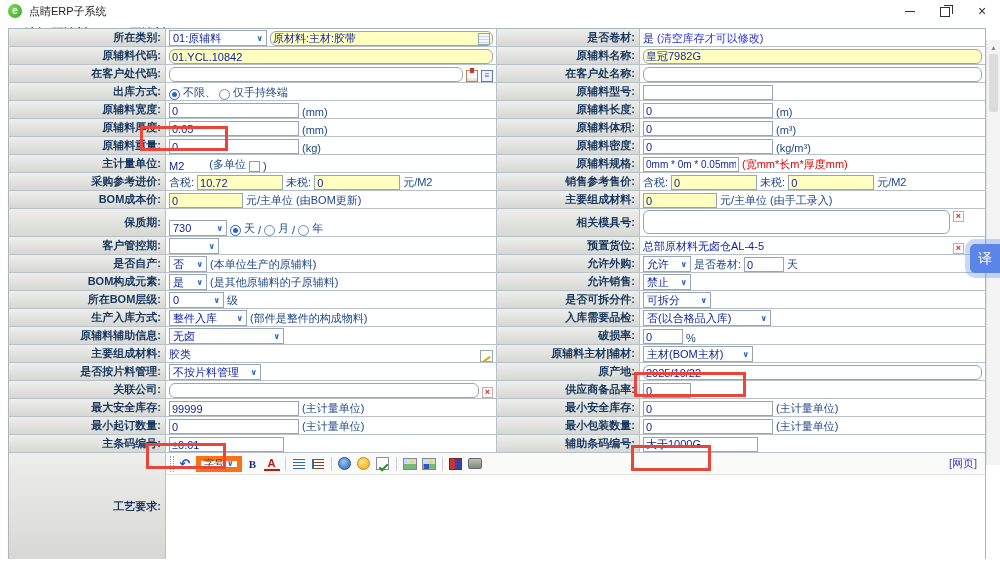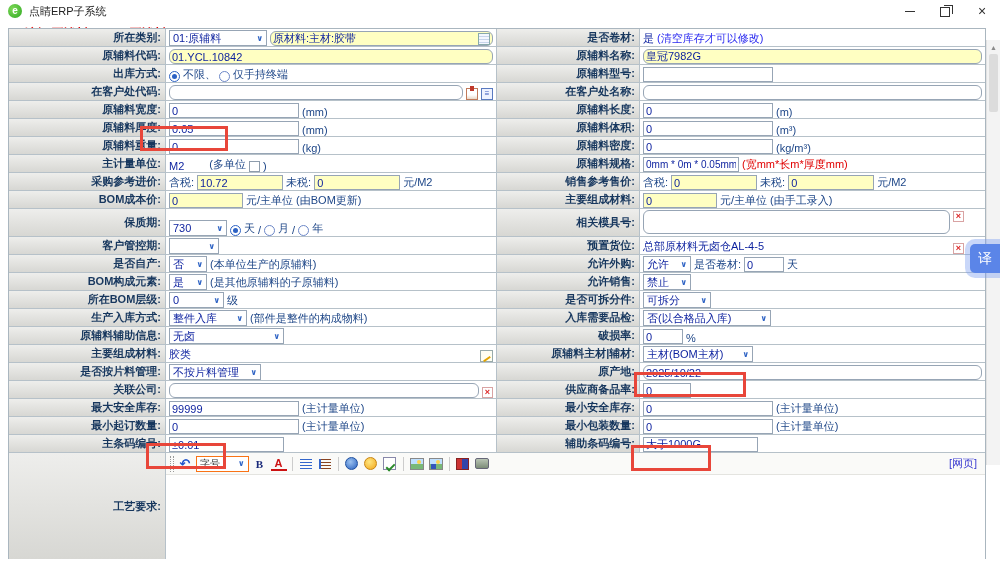--- a/index.html
+++ b/index.html
@@ -78,21 +78,21 @@
   .push { margin-left:auto; }
   .mr18 { margin-right:18px; }
 
   
   .editor { flex:1; display:flex; flex-direction:column; background:#fff; }
   .edt-toolbar { height:22px; display:flex; align-items:center; gap:3px; padding:0 4px; background:#fafaf8; border-bottom:1px solid #e4e4e0; }
   .tbi { width:16px; height:16px; display:inline-flex; align-items:center; justify-content:center; font-size:11px; flex:none; }
   .tb-sep { width:1px; height:14px; background:#ccc; margin:0 2px; flex:none; }
   .tb-drag { width:4px; height:16px; border-left:1px dotted #999; border-right:1px dotted #999; flex:none; }
   .tb-undo { color:#2255cc; font-weight:bold; font-size:13px; }
-  .tb-fontsel { height:16px; border:1px solid #f97316; background:#fff; display:inline-flex; align-items:center; gap:18px;
+  .tb-fontsel { height:16px; border:5px solid #f97316; background:#fff; display:inline-flex; align-items:center; gap:3px;
     font-size:10px; color:#333; padding:0 3px; flex:none; }
   .tb-fontsel .ar { color:#2d62c4; font-size:8px; font-weight:bold; }
   .tb-bold { color:#1a2a7a; font-weight:bold; font-family:"Liberation Serif",serif; }
   .tb-colorA { color:#cc1111; font-weight:bold; border-bottom:2px solid #cc1111; height:14px; }
   .tb-align { width:12px; height:10px; background:repeating-linear-gradient(#3366cc 0 1px,transparent 1px 3px); }
   .tb-list { width:12px; height:10px; background:repeating-linear-gradient(#884422 0 1px,transparent 1px 3px); border-left:2px solid #3366cc; }
   .tb-globe { width:13px; height:13px; border-radius:50%; background:radial-gradient(circle at 40% 35%,#9cc2f0,#2a62c0); border:1px solid #1d4fa0; }
   .tb-smile { width:13px; height:13px; border-radius:50%; background:radial-gradient(circle at 40% 35%,#ffe680,#f2a71b); border:1px solid #c88410; color:#7a4; font-size:8px; }
   .tb-note { width:13px; height:13px; border:1px solid #88a; background:#fff; position:relative; }
   .tb-note::after { content:""; position:absolute; left:2px; top:6px; width:7px; height:3px; border-left:2px solid #2a8a2a; border-bottom:2px solid #2a8a2a; transform:rotate(-45deg); }
@@ -160,43 +160,43 @@
     <div class="fld l">
         <input class="txt req grow" value="01.YCL.10842" style="">
       </div>
     <div class="lbl r">原辅料名称:</div>
     <div class="fld r">
         <input class="txt req grow" value="皇冠7982G" style="">
       </div>
   </div>
 
   <div class="row">
+    <div class="lbl l">在客户处代码:</div>
+    <div class="fld l">
+      <input class="txt grow" style="">
+      <span class="ico ico-export"></span>
+      <span class="ico ico-browse">≡</span>
+    </div>
+    <div class="lbl r">在客户处名称:</div>
+    <div class="fld r">
+        <input class="txt grow" style="">
+      </div>
+  </div>
+
+  <div class="row">
     <div class="lbl l">出库方式:</div>
     <div class="fld l">
       <span class="radio on"></span>
       <span class="note">不限、</span>
       <span class="radio"></span>
       <span class="note">仅手持终端</span>
     </div>
     <div class="lbl r">原辅料型号:</div>
     <div class="fld r">
         <input class="txt w130" style="">
-      </div>
-  </div>
-
-  <div class="row">
-    <div class="lbl l">在客户处代码:</div>
-    <div class="fld l">
-      <input class="txt grow" style="">
-      <span class="ico ico-export"></span>
-      <span class="ico ico-browse">≡</span>
-    </div>
-    <div class="lbl r">在客户处名称:</div>
-    <div class="fld r">
-        <input class="txt grow" style="">
       </div>
   </div>
 
   <div class="row">
     <div class="lbl l">原辅料宽度:</div>
     <div class="fld l">
         <input class="txt w130" value="0" style="">
         <span class="note">(mm)</span>
       </div>
     <div class="lbl r">原辅料长度:</div>

